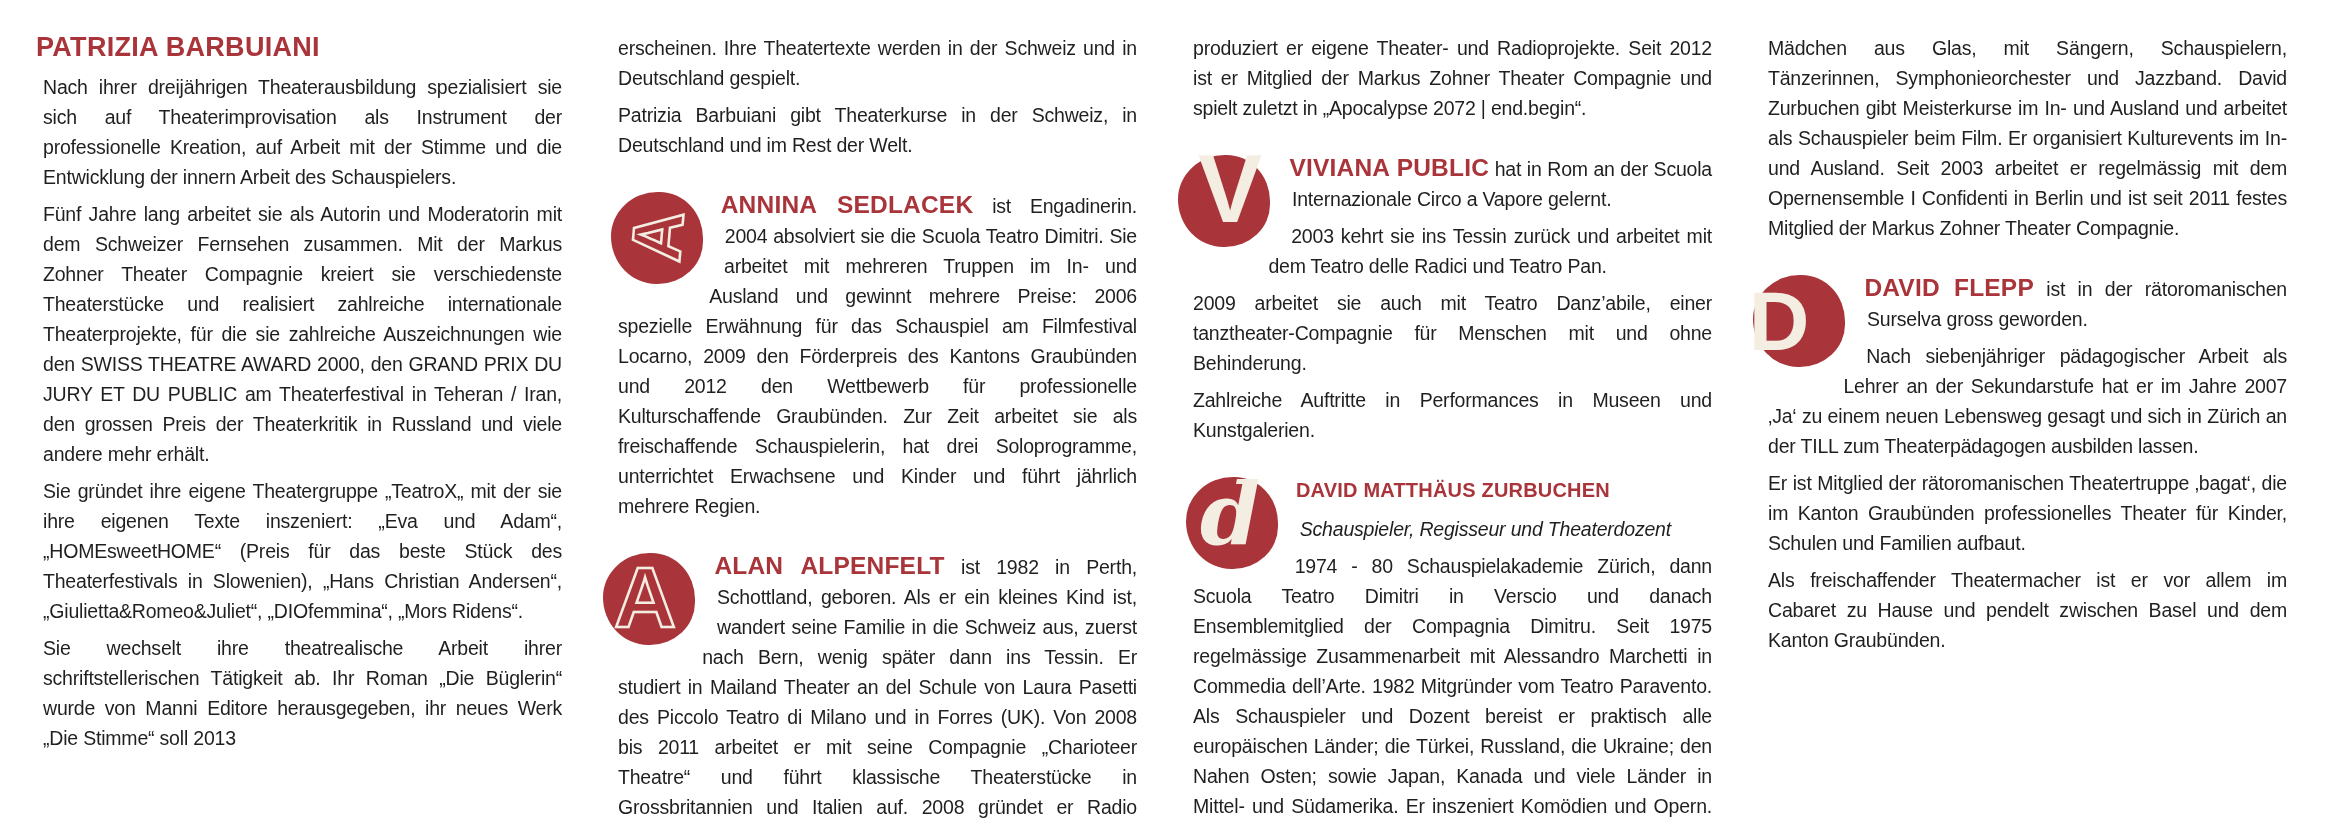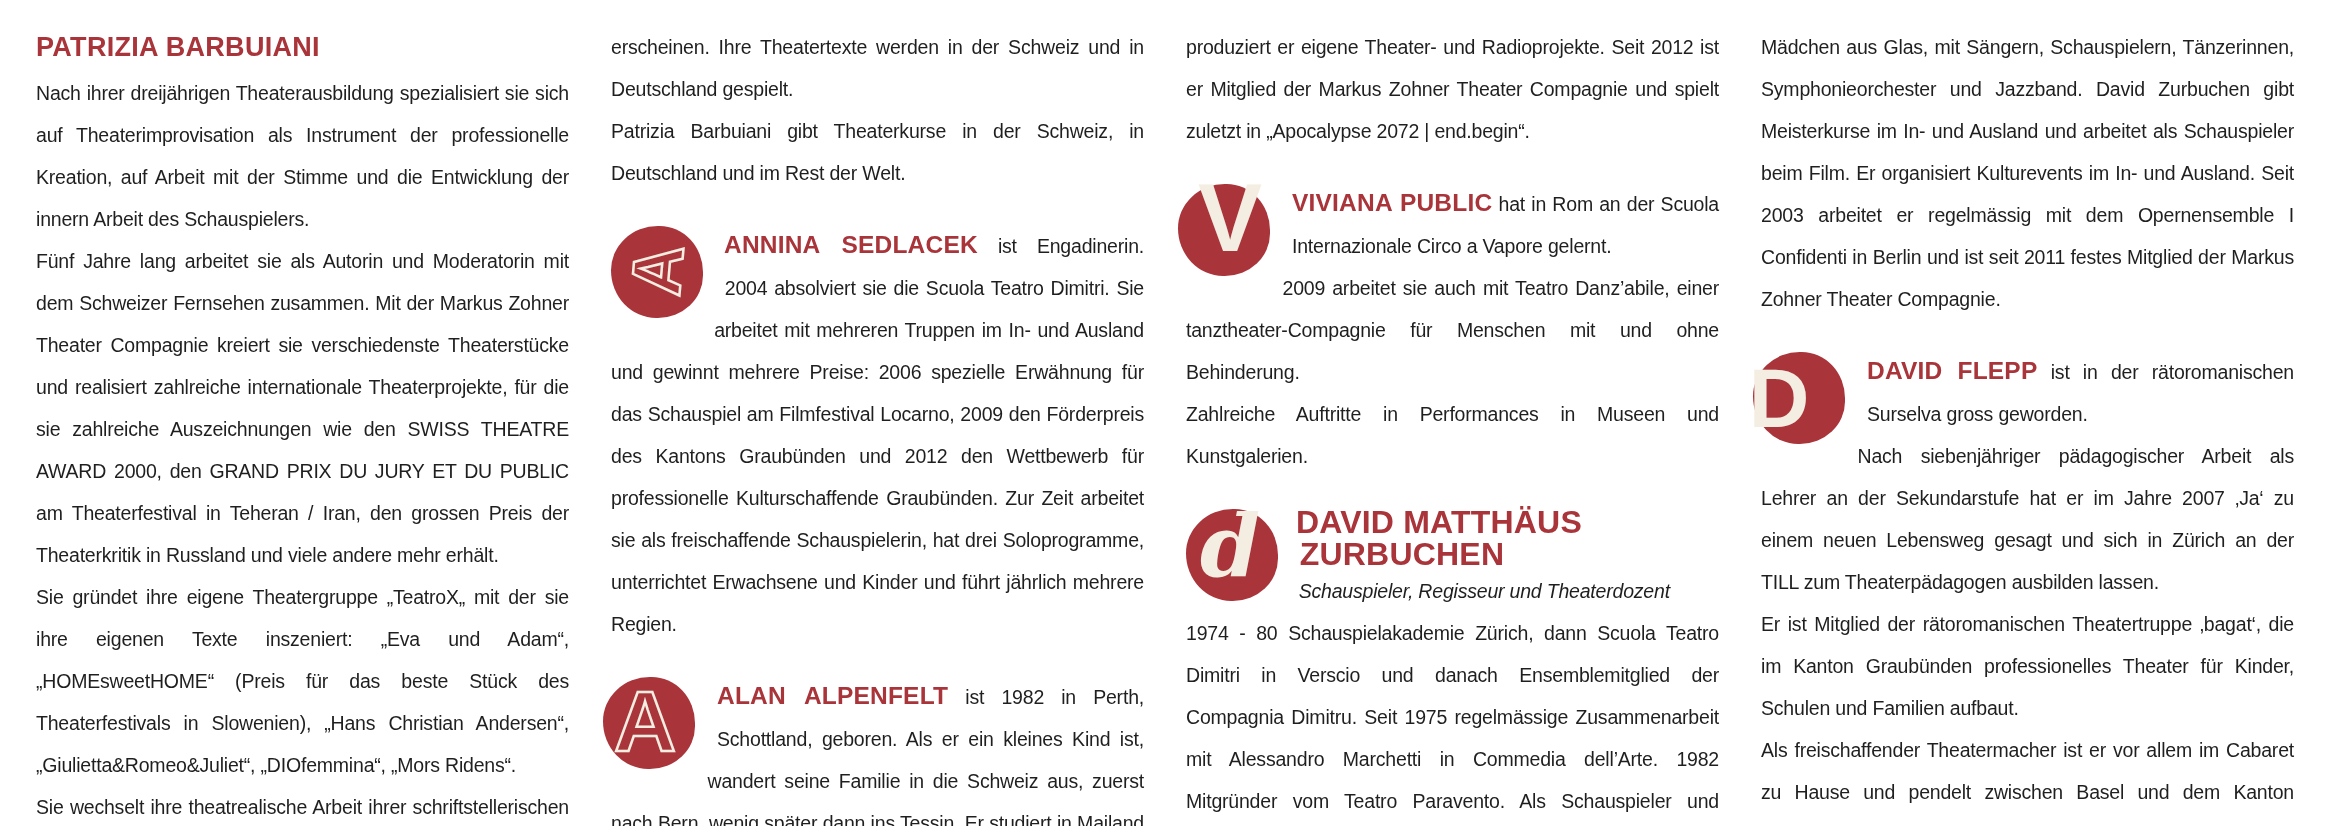--- a/index.html
+++ b/index.html
@@ -20,23 +20,23 @@
     display:flex;
     gap:42px;
     width:2330px;height:826px;
     padding:26px 56px 20px 36px;
   }
   .col{
     flex:0 0 533px;
     width:533px;
   }
   p{
-    margin:0;
+    margin:7px;
     font-size:19.5px;
-    line-height:42px;
+    line-height:30px;
     letter-spacing:-0.2px;
     text-align:justify;
     hyphens:auto;
     -webkit-hyphens:auto;
   }
   .col-heading{
     color:var(--accent);
     font-size:27px;
     font-weight:bold;
     letter-spacing:0.3px;
@@ -88,21 +88,21 @@
   }
   .badge-letter.d-solid{ font-size:84px; display:inline-block; transform:translate(-20px,0);}
   .bio-name{
     color:var(--accent);
     font-size:24.5px;
     font-weight:bold;
     letter-spacing:0.2px;
   }
   .bio-heading{
     color:var(--accent);
-    font-size:32px;
+    font-size:20px;
     font-weight:bold;
     letter-spacing:0.2px;
     line-height:31.5px;
     text-align:left;
   }
   .bio-subtitle{
     text-align:left;
     font-style:italic;
   }
 </style>
@@ -139,20 +139,21 @@
   </div>
 
   <div class="col">
     <p>produziert er eigene Theater- und Radioprojekte. Seit 2012 ist er Mitglied der Markus Zohner Theater Compagnie und spielt zuletzt in „Apocalypse 2072 | end.begin“.</p>
 
     <section class="bio">
       <div class="badge nudge-left">
         <span class="badge-letter v-solid">V</span>
       </div>
       <p><span class="bio-name">VIVIANA PUBLIC</span> <span>hat in Rom an der Scuola Internazionale Circo a Vapore gelernt.</span></p>
+      <p>2003 kehrt sie ins Tessin zurück und arbeitet mit dem Teatro delle Radici und Teatro Pan.</p>
       <p>2009 arbeitet sie auch mit Teatro Danz’abile, einer tanztheater-Compagnie für Menschen mit und ohne Behinderung.</p>
       <p>Zahlreiche Auftritte in Performances in Museen und Kunstgalerien.</p>
     </section>
 
     <section class="bio">
       <div class="badge">
         <span class="badge-letter d-script">d</span>
       </div>
       <div class="bio-heading">DAVID MATTHÄUS ZURBUCHEN</div>
       <p class="bio-subtitle">Schauspieler, Regisseur und Theaterdozent</p>

